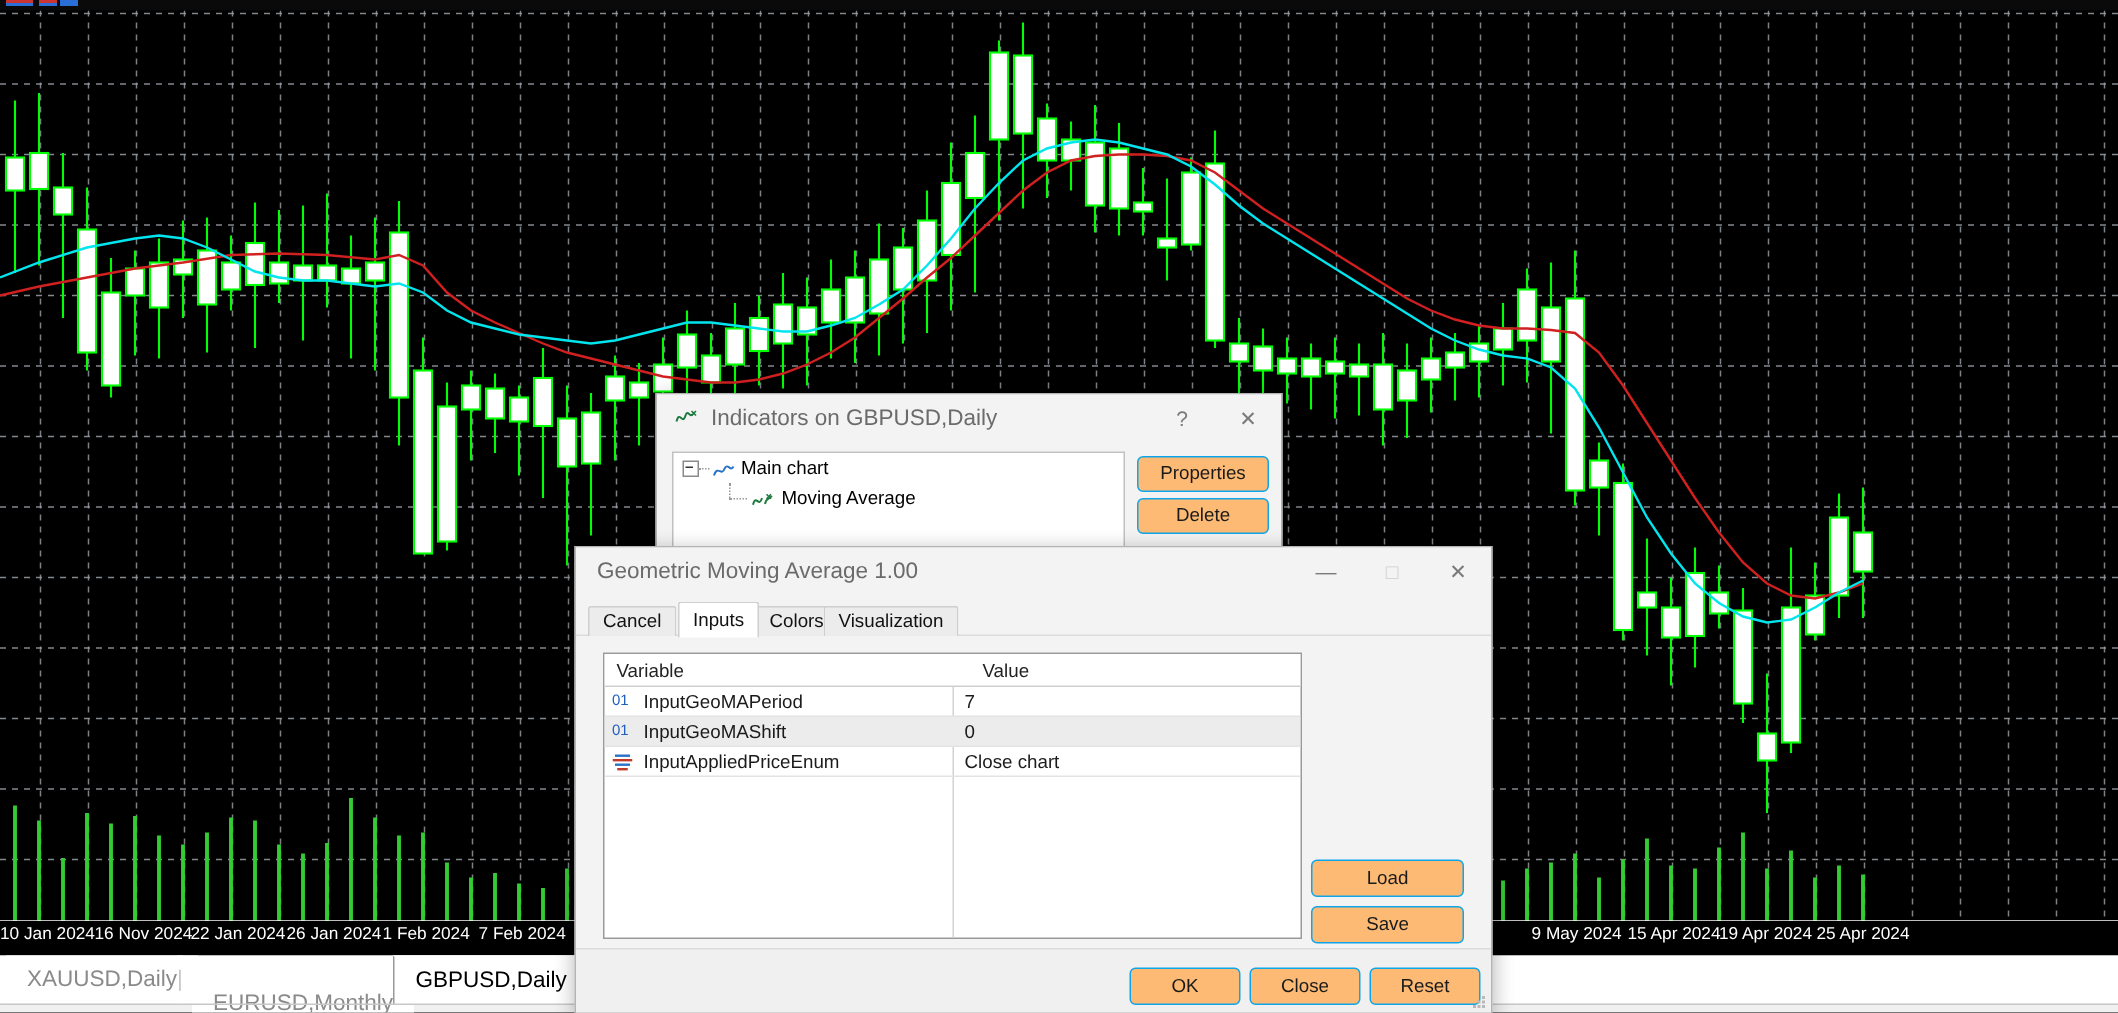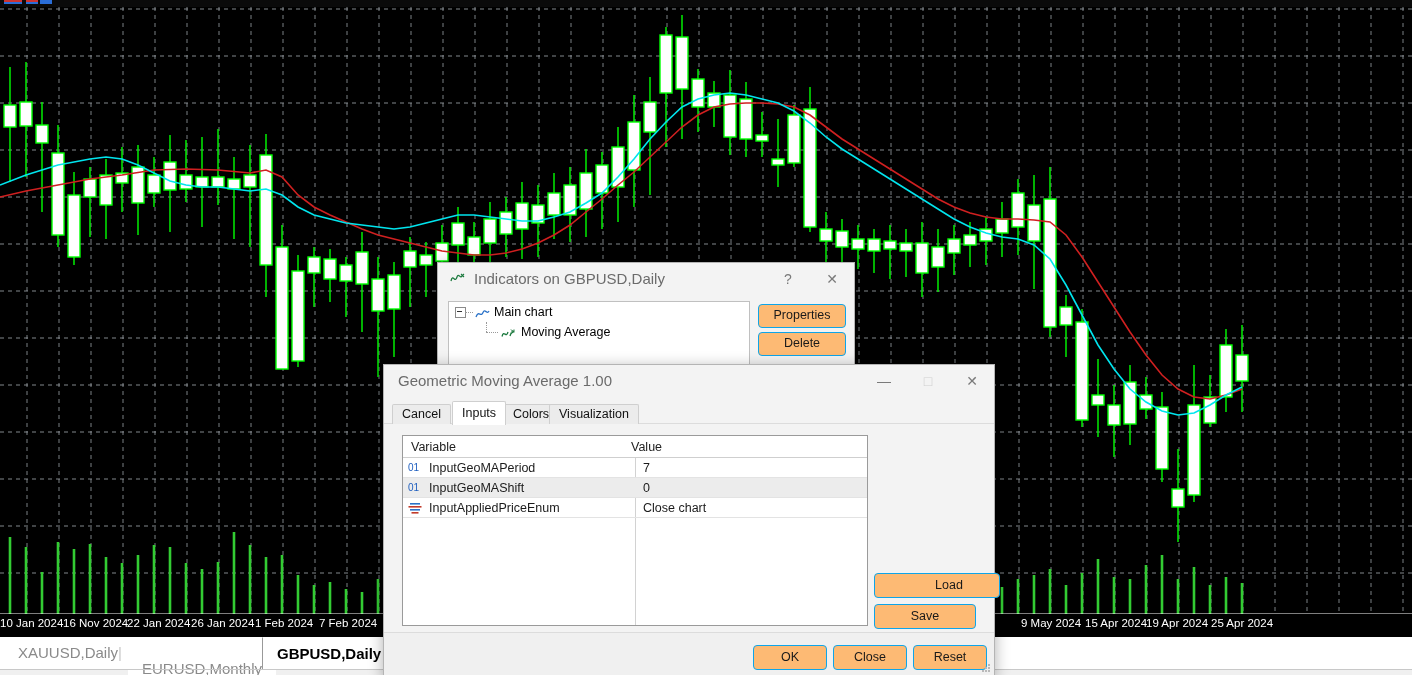--- a/index.html
+++ b/index.html
@@ -74,21 +74,21 @@
   #grid .hdr{position:relative;height:22px;background:#fff;}
   #grid .hdr .hc{position:absolute;top:4px;font-size:12.5px;color:#222;}
   #grid .vsep{position:absolute;top:0;width:1px;height:189px;background:#d2d2d2;}
   .grow{position:relative;height:20px;width:100%;}
   .grow.alt{background:#ececec;}
   .grow .rl{position:absolute;left:0;bottom:0;width:464px;height:1px;background:#e3e3e3;}
   .gv{position:absolute;font-size:12.5px;color:#1b1b1b;white-space:nowrap;top:3px;}
   .tyico{position:absolute;left:5px;top:3px;width:16px;height:14px;}
   .tyint{font-size:10px;color:#1f5fbf;font-family:"Liberation Sans",sans-serif;line-height:14px;}
 
-  #gma-load{left:490px;top:208px;width:100px;height:23px;line-height:22px;padding-left:24px;}
+  #gma-load{left:490px;top:208px;width:100px;height:23px;line-height:22px;}
   #gma-save{left:490px;top:239px;width:100px;height:23px;line-height:22px;}
 
   #footer{position:absolute;left:0;bottom:0;width:610px;height:43px;background:#f0f0f0;
           border-top:1px solid #dcdcdc;}
   #gma-ok{left:369px;top:12px;width:72px;height:23px;line-height:22px;}
   #gma-cancel{left:449px;top:12px;width:72px;height:23px;line-height:22px;}
   #gma-reset{left:529px;top:12px;width:72px;height:23px;line-height:22px;}
   #grip{position:absolute;right:3px;bottom:3px;width:9px;height:9px;}
   #grip i{position:absolute;width:2px;height:2px;background:#b9b9b9;}
 </style>
@@ -419,21 +419,21 @@
       <div class="tlabel" style="left:1211px;">25 Apr 2024</div>
     </div>
   </div>
 </div>
 
 <div id="tabbar">
   <div class="strip"></div>
   <div class="ctab" style="left:4px;">XAUUSD,Daily</div>
   <div class="ctab sep" style="left:118px;">|</div>
   <div class="ctab" style="left:128px;margin-top:16px;">EURUSD,Monthly</div>
-  <div class="ctab active" style="left:262px;font-weight:bold;">GBPUSD,Daily</div>
+  <div class="ctab active" style="left:262px;">GBPUSD,Daily</div>
   <div class="underline"></div>
 </div>
 
 <div class="win" id="ind-dialog">
   <div class="titlebar">
     <span class="tb-icon">
       <svg width="16" height="14" viewBox="0 0 16 14">
         <path d="M1,9 C3,1 5,12 7,5 C8.5,0.5 10,7 12,4" fill="none" stroke="#1d7a3f" stroke-width="1.3"></path>
         <path d="M11,2 L14,5 M14,2 L11,5" stroke="#1d7a3f" stroke-width="1.1"></path>
       </svg>
@@ -488,21 +488,21 @@
     <div class="ptab" style="left:0px;">Cancel</div>
     <div class="ptab active" style="left:60px;">Inputs</div>
     <div class="ptab" style="left:111px;">Colors</div>
     <div class="ptab" style="left:157px;">Visualization</div>
   </div>
 
   <div id="grid">
     <div class="vsep" style="left:232px;"></div>
     <div class="hdr">
       <span class="hc" style="left:8px;">Variable</span>
-      <span class="hc" style="left:228px;text-align:right;">Value</span>
+      <span class="hc" style="left:252px;text-align:right;">Value</span>
       <span class="rl" style="position:absolute;left:0;bottom:0;width:464px;height:1px;background:#cfcfcf;"></span>
     </div>
 
     <div class="grow">
       <span class="tyico tyint">01</span>
       <span class="gv" style="left:26px;">InputGeoMAPeriod</span>
       <span class="gv" style="left:240px;">7</span>
       <span class="rl"></span>
     </div>
 

